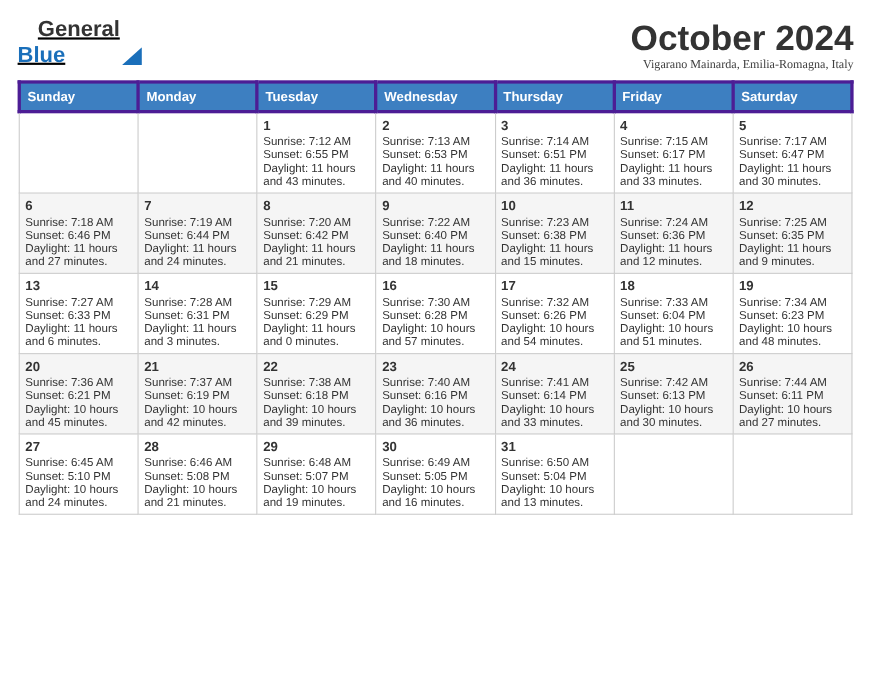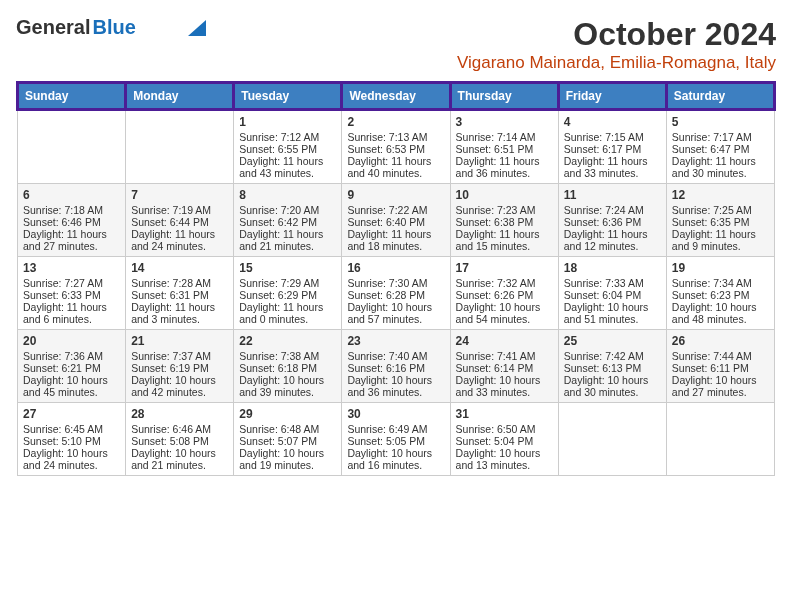--- a/index.html
+++ b/index.html
@@ -11,35 +11,37 @@
       padding: 16px;
     }
     .header {
       display: flex;
       justify-content: space-between;
       align-items: flex-start;
       margin-bottom: 8px;
     }
     .logo {
       display: flex;
-      flex-direction: row;
+      flex-direction: column;
       align-items: center;
+      text-decoration: underline;
     }
     .logo-line {
       display: flex; align-items: center;
     }
     .title-area { text-align: right; }
     .month-title {
       font-size: 32px;
       font-weight: bold;
       color: #333;
     }
     .location {
-      font-size: 17px;
-      color: #c2410c;
+      font-size: 11px;
+      color: #404040;
+      font-family: Liberation Serif, serif;
     }
     table {
       width: 100%;
       border-collapse: collapse;
       font-size: 11px;
     }
     thead tr th {
       background: #3d7fc1;
       color: #fff;
       font-weight: bold;

